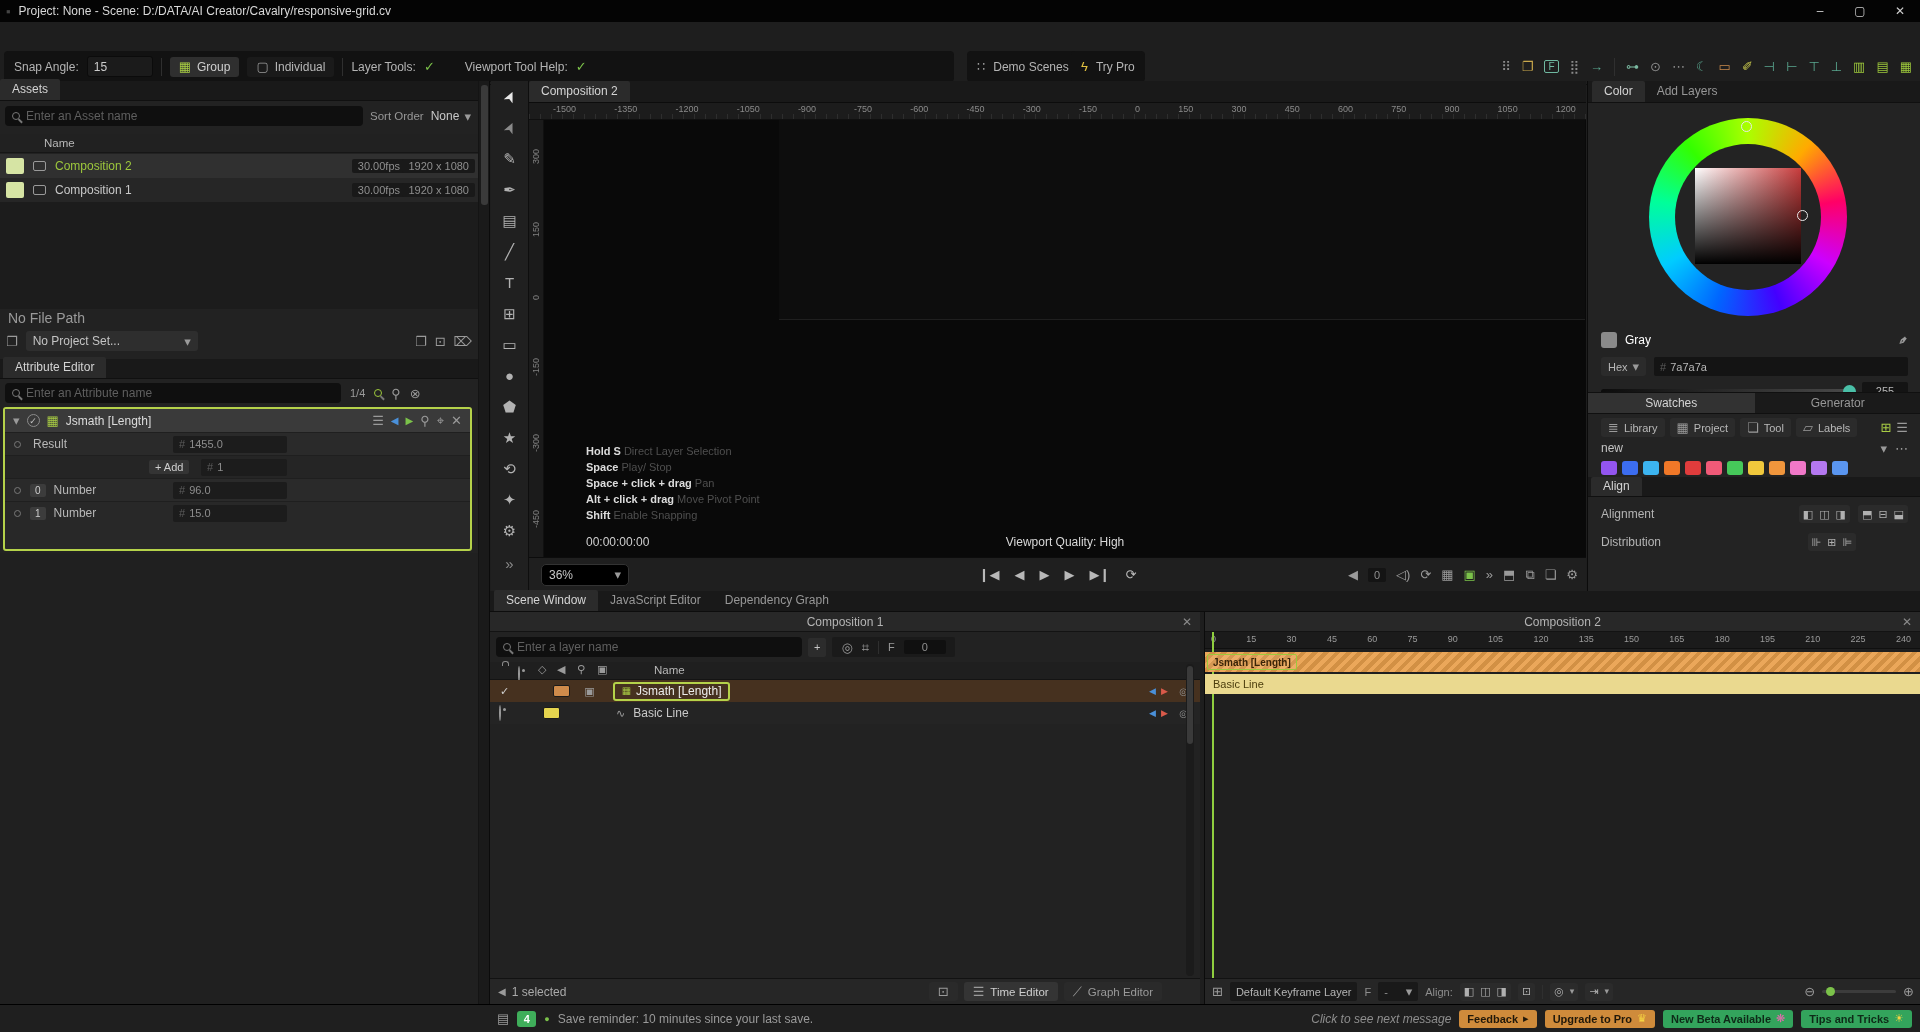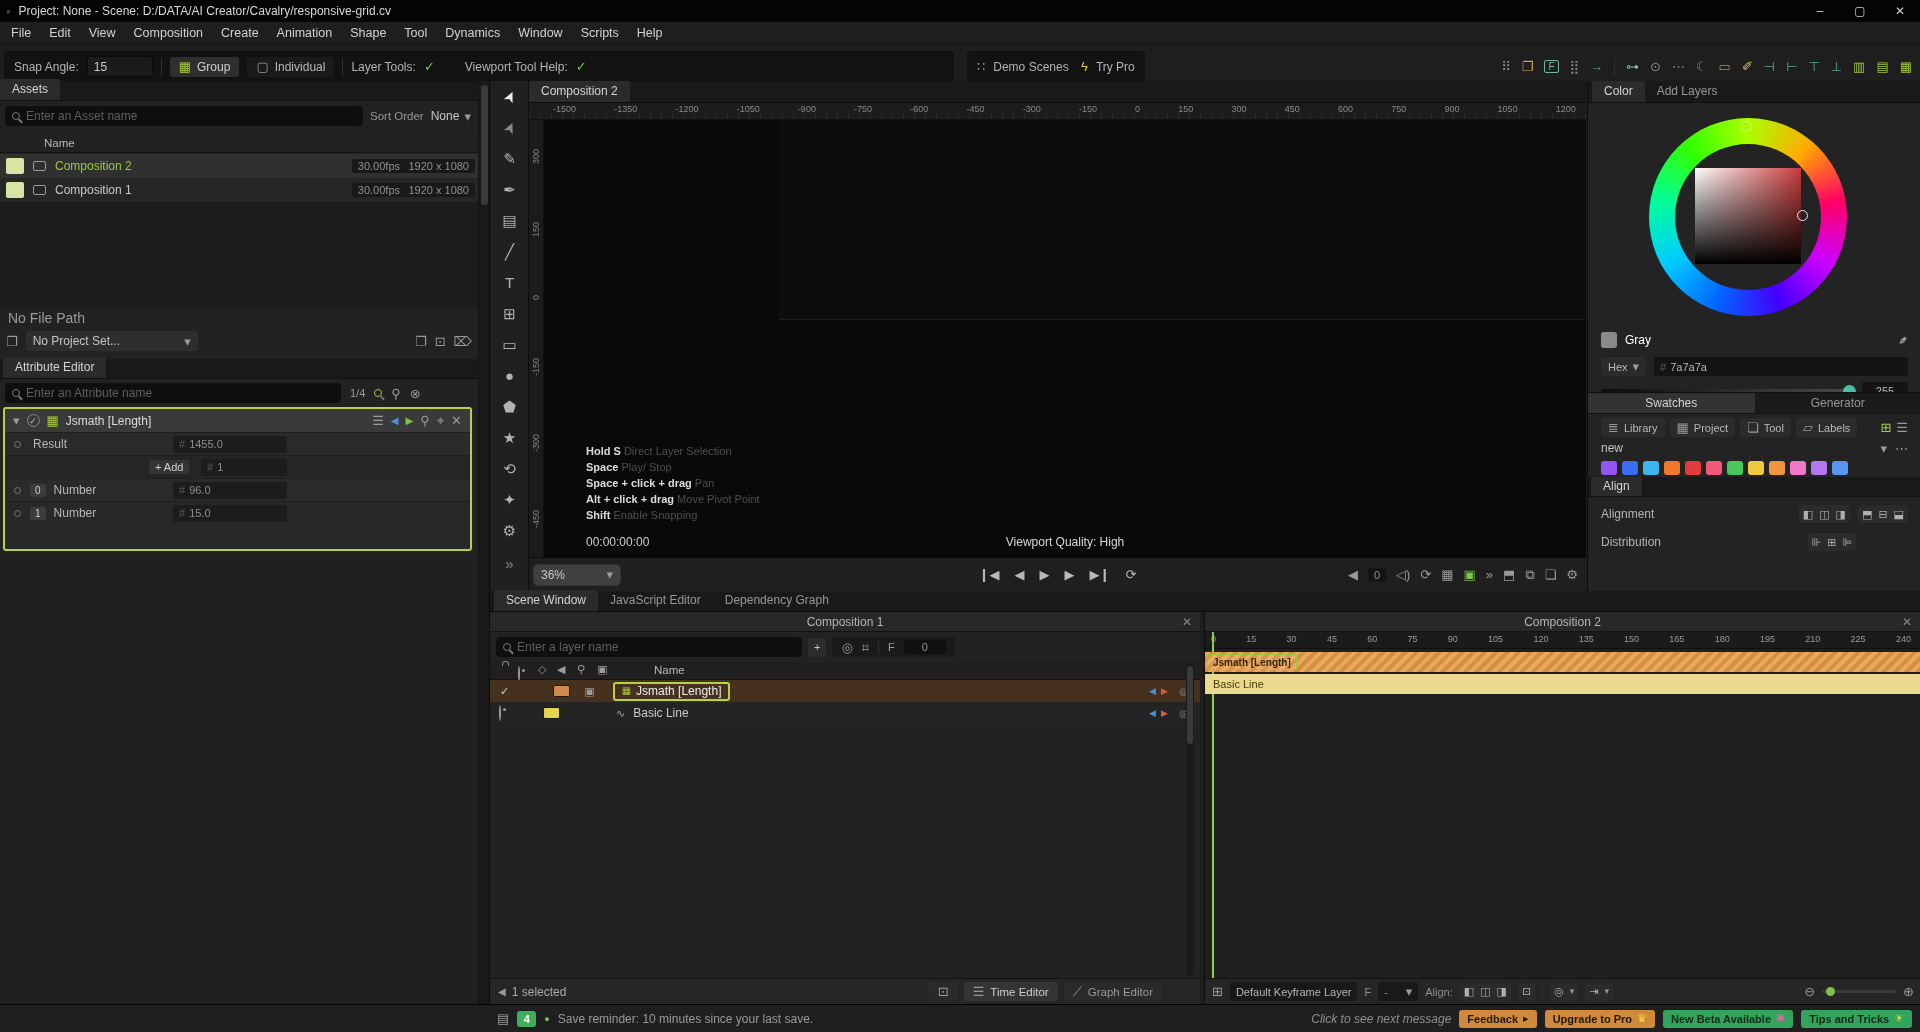--- a/index.html
+++ b/index.html
@@ -63,21 +63,21 @@
 .vp-tabbar{height:22px;background:#191919;display:flex;align-items:flex-end;border-bottom:1px solid #0c0c0c;}
 .hruler{position:absolute;left:0;top:22px;width:1057px;height:17px;background:#1c1c1c;border-bottom:1px solid #101010;display:flex;justify-content:space-between;align-items:flex-start;padding:1px 10px 0 24px;font-size:9px;color:#8a8a8a;background-image:repeating-linear-gradient(to right,#2e2e2e 0 1px,transparent 1px 11px);background-size:100% 5px;background-position:0 bottom;background-repeat:no-repeat;}
 .vruler{position:absolute;left:0;top:39px;width:15px;height:437px;background:#1b1b1b;border-right:1px solid #101010;display:flex;flex-direction:column;justify-content:space-around;align-items:center;font-size:9px;color:#808080;}
 .vtxt{writing-mode:vertical-rl;transform:rotate(180deg);}
 .canvas{position:absolute;left:15px;top:39px;width:1042px;height:437px;background:#090909;overflow:hidden;}
 .comprect{position:absolute;left:235px;top:0;width:806px;height:200px;background:#0d0d0d;border-bottom:1px solid #1f1f1f;}
 .helpblock{position:absolute;left:42px;bottom:34px;font-size:11px;line-height:16px;}
 .helpkey{color:#dcdcdc;font-weight:bold;}
 .helpdesc{color:#4f4f4f;}
 .vp-bottombar{position:absolute;left:0;bottom:0;width:1057px;height:34px;background:#1f1f1f;border-top:1px solid #0c0c0c;display:flex;align-items:center;}
-.zoomdd{margin-left:4px;width:88px;height:22px;background:#404040;border:1px solid #333;border-radius:5px;display:flex;align-items:center;justify-content:space-between;padding:0 7px;color:#c8c8c8;font-size:12px;}
+.zoomdd{margin-left:12px;width:88px;height:22px;background:#000000;border:1px solid #333;border-radius:5px;display:flex;align-items:center;justify-content:space-between;padding:0 7px;color:#c8c8c8;font-size:12px;}
 .playctr{position:absolute;left:50%;transform:translateX(-50%);display:flex;gap:15px;color:#b8b8b8;font-size:13px;}
 .vpright{position:absolute;right:8px;display:flex;gap:10px;align-items:center;color:#9a9a9a;font-size:13px;}
 
 .colorpanel{left:1587px;top:81px;width:333px;height:510px;background:#232323;border-left:1px solid #0b0b0b;}
 .wheel{position:absolute;left:61px;top:37px;width:198px;height:198px;border-radius:50%;background:conic-gradient(from 0deg,#aaff00,#ffaa00,#ff0066,#cc00ff,#4400ff,#0066ff,#00ccff,#00ff99,#33ff00,#aaff00);}
 .wheel-in{position:absolute;left:26px;top:26px;width:146px;height:146px;border-radius:50%;background:#232323;}
 .sat{position:absolute;left:46px;top:50px;width:106px;height:96px;background:linear-gradient(to right,#ffffff,#c83c3c);}
 .sat::after{content:'';position:absolute;inset:0;background:linear-gradient(to bottom,rgba(0,0,0,0),#000);}
 .handle{position:absolute;width:11px;height:11px;border:1.5px solid #e8e8e8;border-radius:50%;}
 .cp-row{position:absolute;left:13px;display:flex;align-items:center;gap:8px;width:307px;}
@@ -130,34 +130,20 @@
   <div class="titlebar abs">
     <span class="ico" style="margin-left:6px;color:#444;">▪</span>
     <span class="ttl">Project: None - Scene: D:/DATA/AI Creator/Cavalry/responsive-grid.cv</span>
     <div class="winbtns">
       <span class="winbtn">–</span>
       <span class="winbtn">▢</span>
       <span class="winbtn">✕</span>
     </div>
   </div>
 
-  <div class="menubar abs">
-    <span class="menuitem">File</span>
-    <span class="menuitem">Edit</span>
-    <span class="menuitem">View</span>
-    <span class="menuitem">Composition</span>
-    <span class="menuitem">Create</span>
-    <span class="menuitem">Animation</span>
-    <span class="menuitem">Shape</span>
-    <span class="menuitem">Tool</span>
-    <span class="menuitem">Dynamics</span>
-    <span class="menuitem">Window</span>
-    <span class="menuitem">Scripts</span>
-    <span class="menuitem">Help</span>
-  </div>
 
   <div class="toolbar abs">
     <div class="tbox" style="left:4px;width:950px;">
       <span class="tlabel">Snap Angle:</span>
       <input class="snapinput" value="15" style="">
       <span class="sep"></span>
       <span class="btn">
           <span class="ico green">▦</span>
           <span>Group</span>
         </span>

